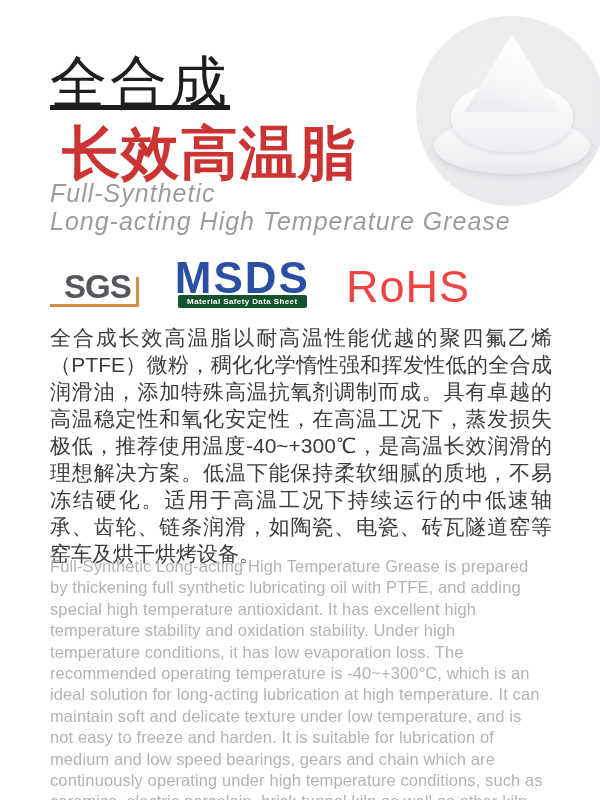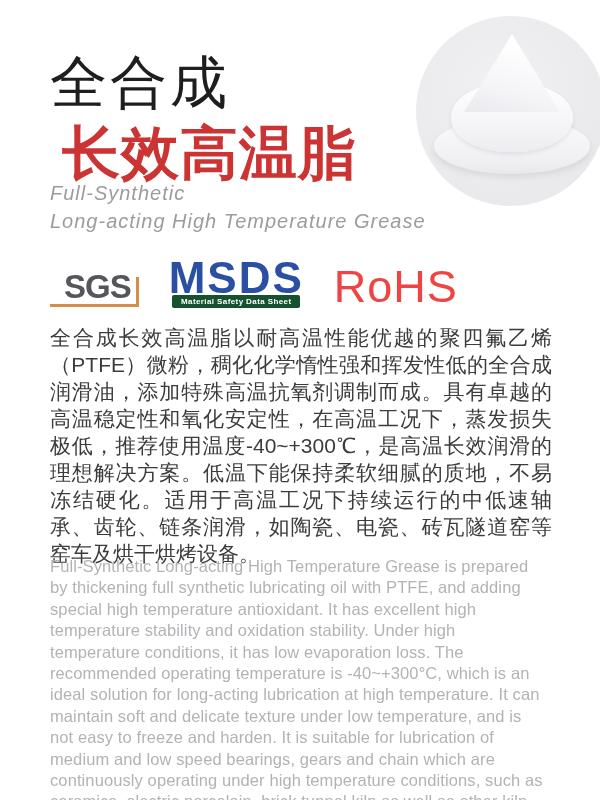--- a/index.html
+++ b/index.html
@@ -33,37 +33,37 @@
   .dollop-cone{
     position:absolute;left:44px;top:18px;width:104px;height:78px;
     clip-path:polygon(50% 0%, 96% 100%, 4% 100%);
     background:linear-gradient(195deg,#ffffff 20%,#f4f4f7 70%,#e9e9ee 100%);
   }
 
   
   .title-black{
     position:absolute;left:50px;top:52px;
     font-size:57px;line-height:60px;font-weight:500;
-    color:#1e1e1e;letter-spacing:3px;margin:0;
+    color:#1e1e1e;letter-spacing:3px;margin:0;text-decoration:underline;
   }
   .title-red{
     position:absolute;left:50px;top:110px;
     font-size:58px;line-height:62px;font-weight:800;
     color:#cc3333;letter-spacing:1px;margin:12px;
   }
   .subtitle{
     position:absolute;left:50px;top:179px;
-    font-size:20px;line-height:28px;
+    font-size:25px;line-height:28px;
     font-style:italic;color:#9c9c9e;letter-spacing:1px;margin:0;
   }
 
   
   .logos{
     position:absolute;left:50px;top:258px;width:420px;height:54px;
-    display:flex;align-items:flex-end;gap:30px;
+    display:flex;align-items:flex-end;gap:30px;justify-content:space-between;
   }
   .logo-sgs{position:relative;padding:0 8px 9px 14px;}
   .logo-sgs .sgs-text{
     font-size:33px;font-weight:800;color:#55555c;
     letter-spacing:-1px;line-height:33px;
   }
   .logo-sgs .sgs-underline{
     position:absolute;left:0;right:0;bottom:5px;height:3px;background:#d78c47;
   }
   .logo-sgs .sgs-sideline{

